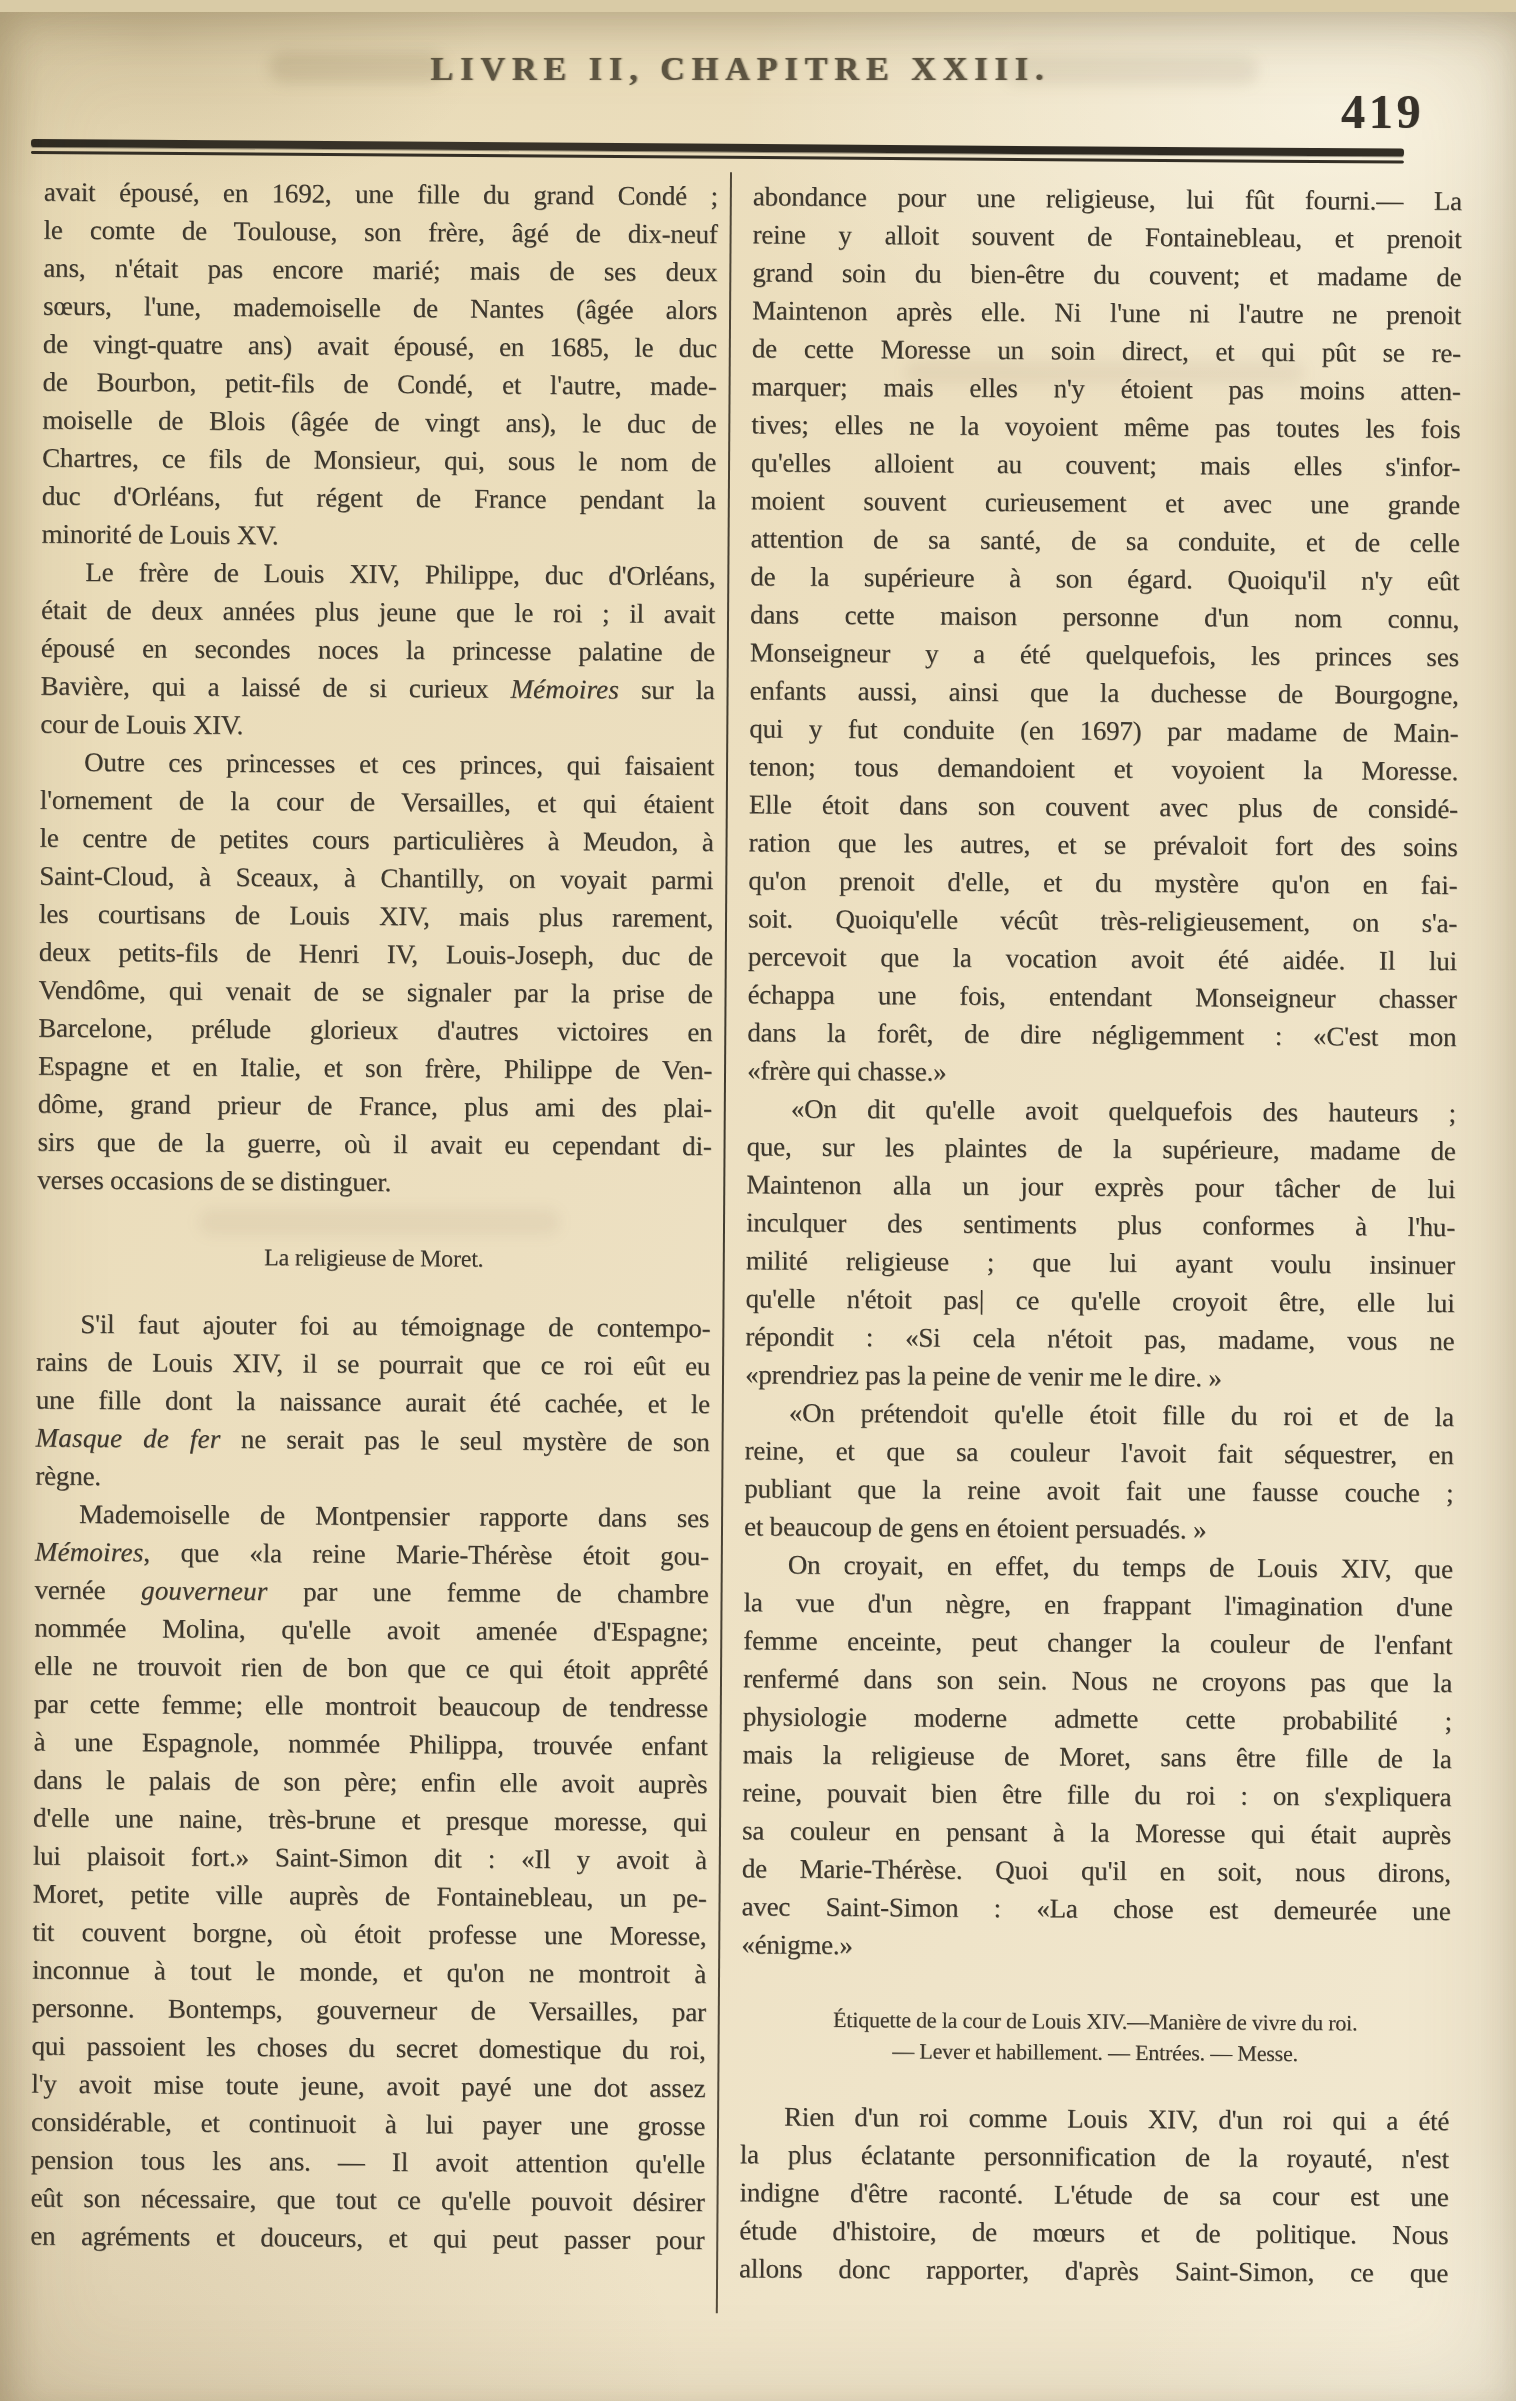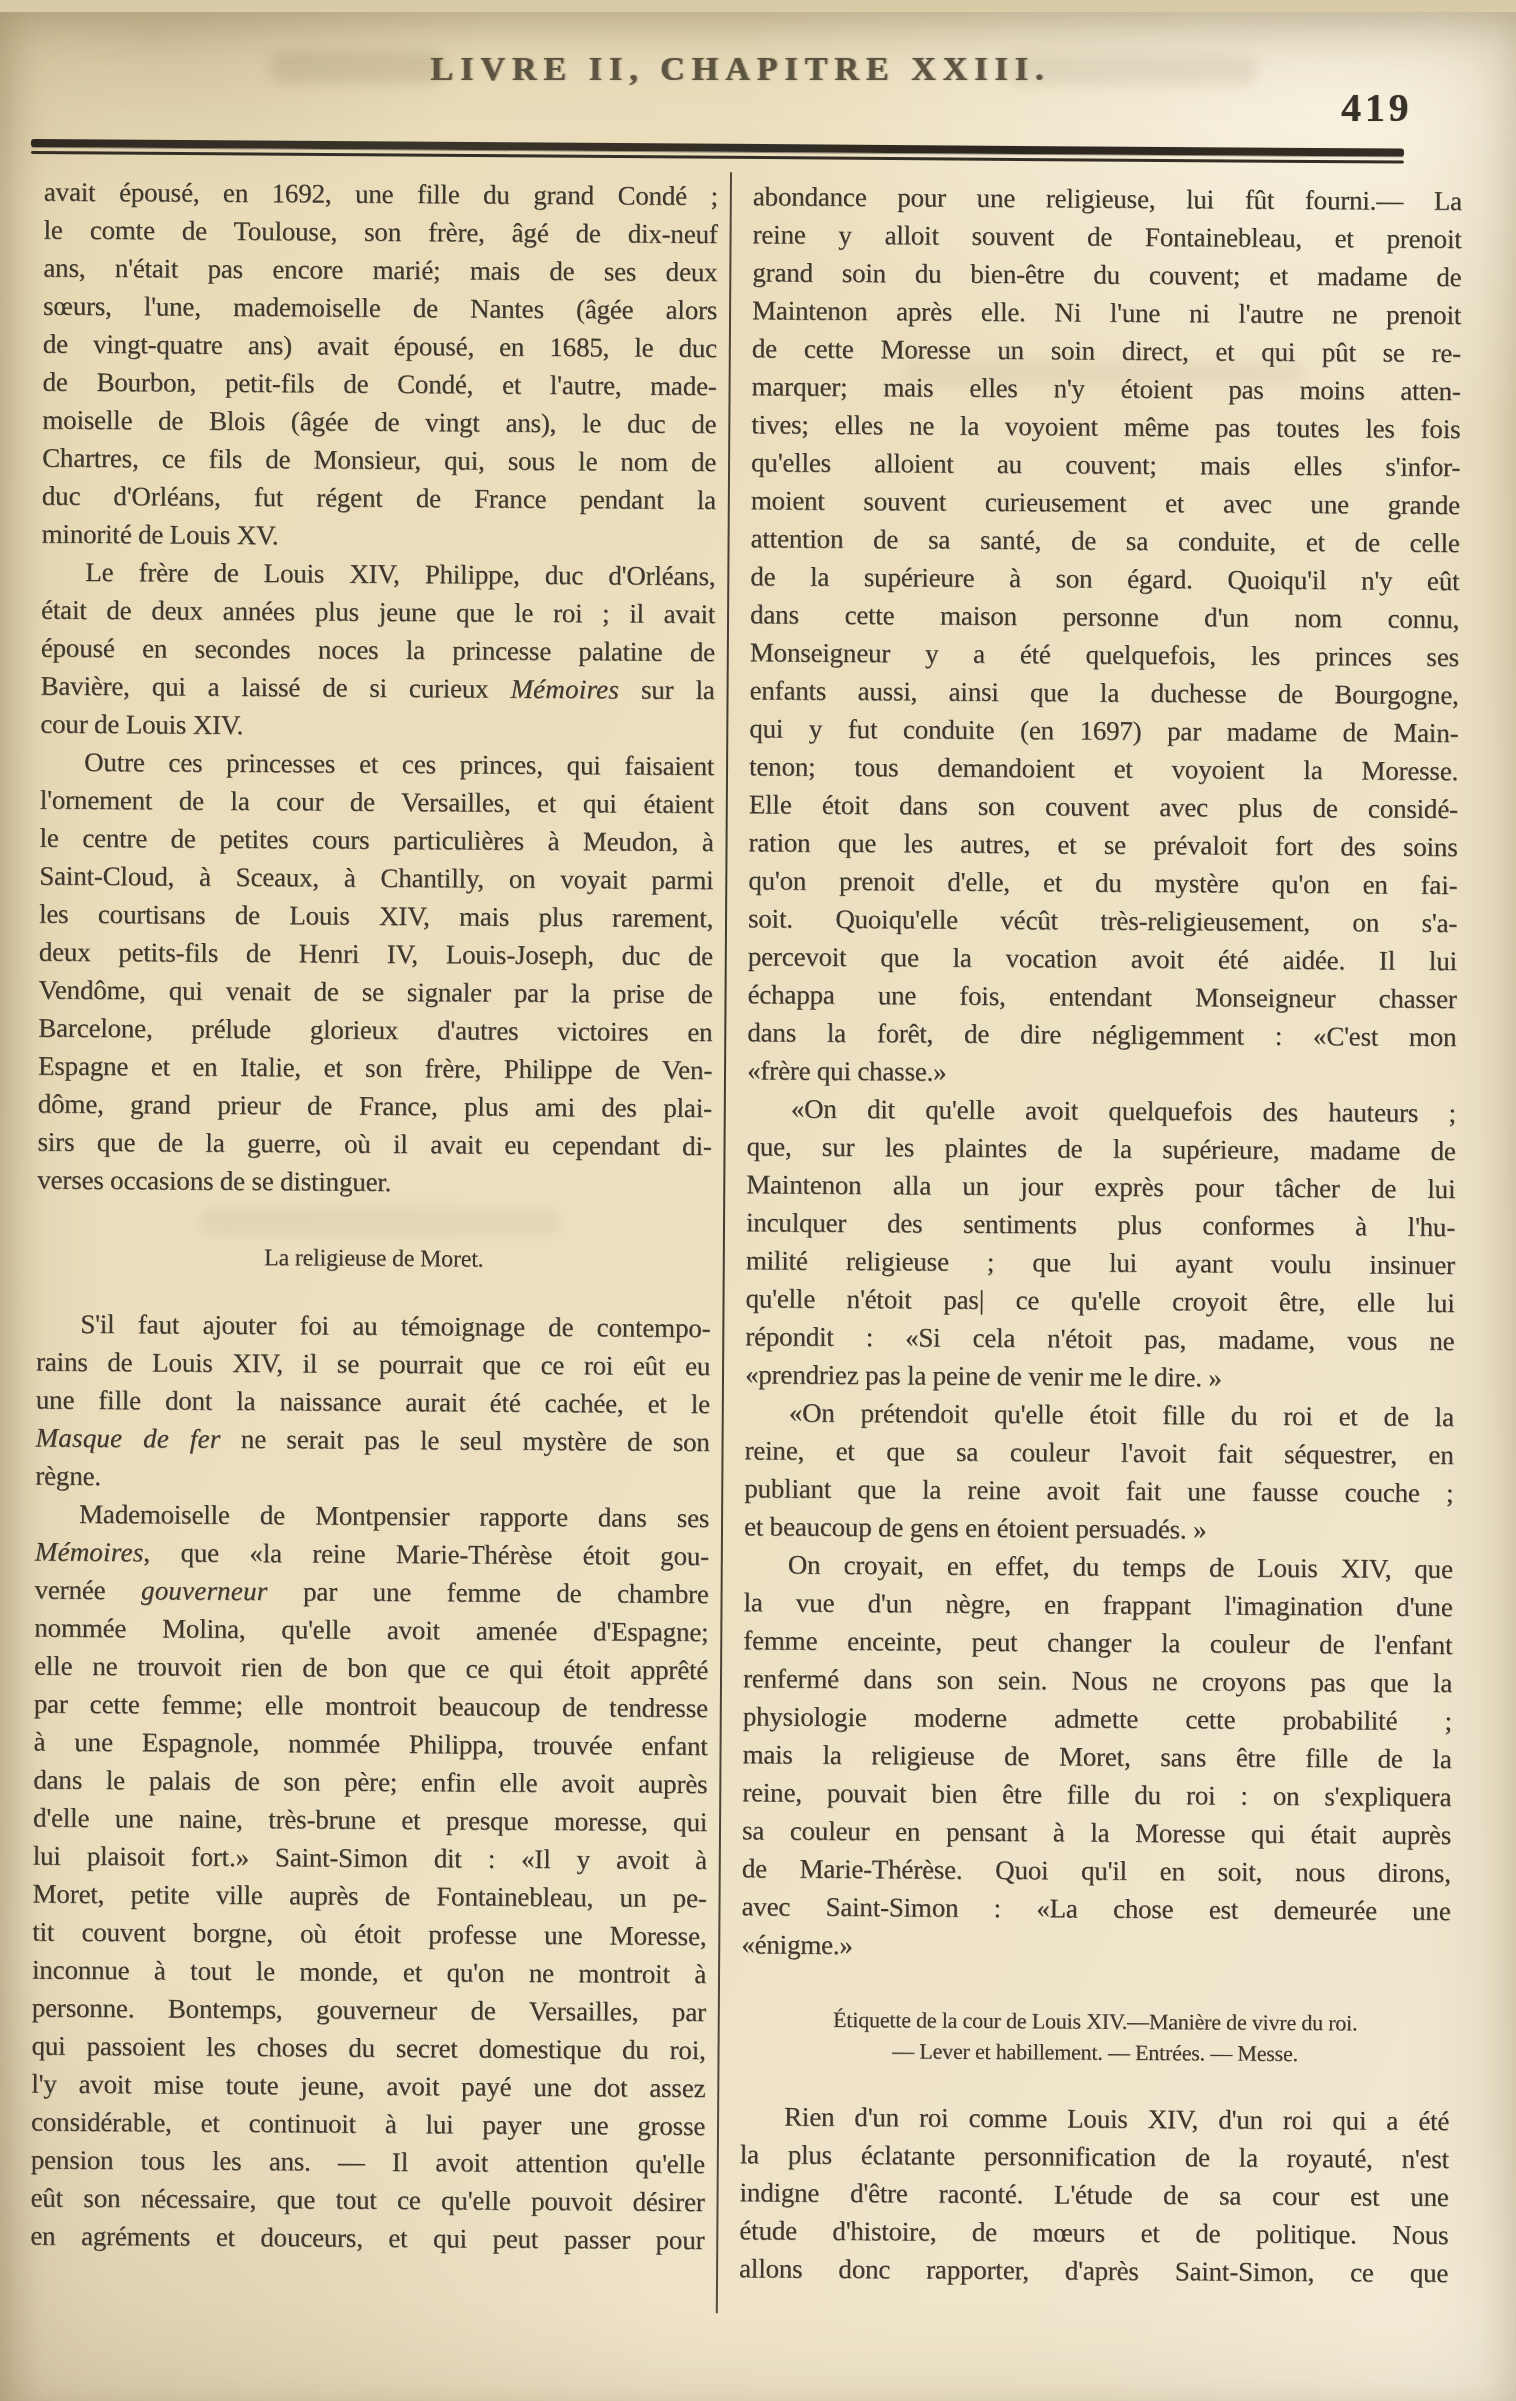--- a/index.html
+++ b/index.html
@@ -33,21 +33,21 @@
   .header-title{
     position:absolute;top:38px;left:0;width:1481px;
     text-align:center;
     font-size:34px;font-weight:bold;
     letter-spacing:7px;
     color:#5d5543;
     text-shadow:1.2px 0 1.2px rgba(93,85,67,0.55), -0.8px 0.4px 0.8px rgba(93,85,67,0.35);
   }
   .page-number{
     position:absolute;top:72px;left:1341px;
-    font-size:40px;font-weight:bold;
+    font-size:48px;font-weight:bold;
     letter-spacing:3.8px;
     color:#37322a;
     text-shadow:0.4px 0.4px 0.8px rgba(55,50,42,0.6);
   }
   .rule{
     position:absolute;top:127px;left:31px;width:1373px;
     transform:rotate(0.40deg);transform-origin:0 50%;
   }
   .rule .bar-thick{height:8.4px;background:linear-gradient(90deg,#2e2a21,#3a342a 30%,#2b2720 70%,#332e25);border-radius:3.1px;box-shadow:0 0.8px 0.8px rgba(46,42,33,0.5);}
   .rule .bar-thin{height:3.1px;margin-top:3.8px;background:#332e25;border-radius:1.5px;}

